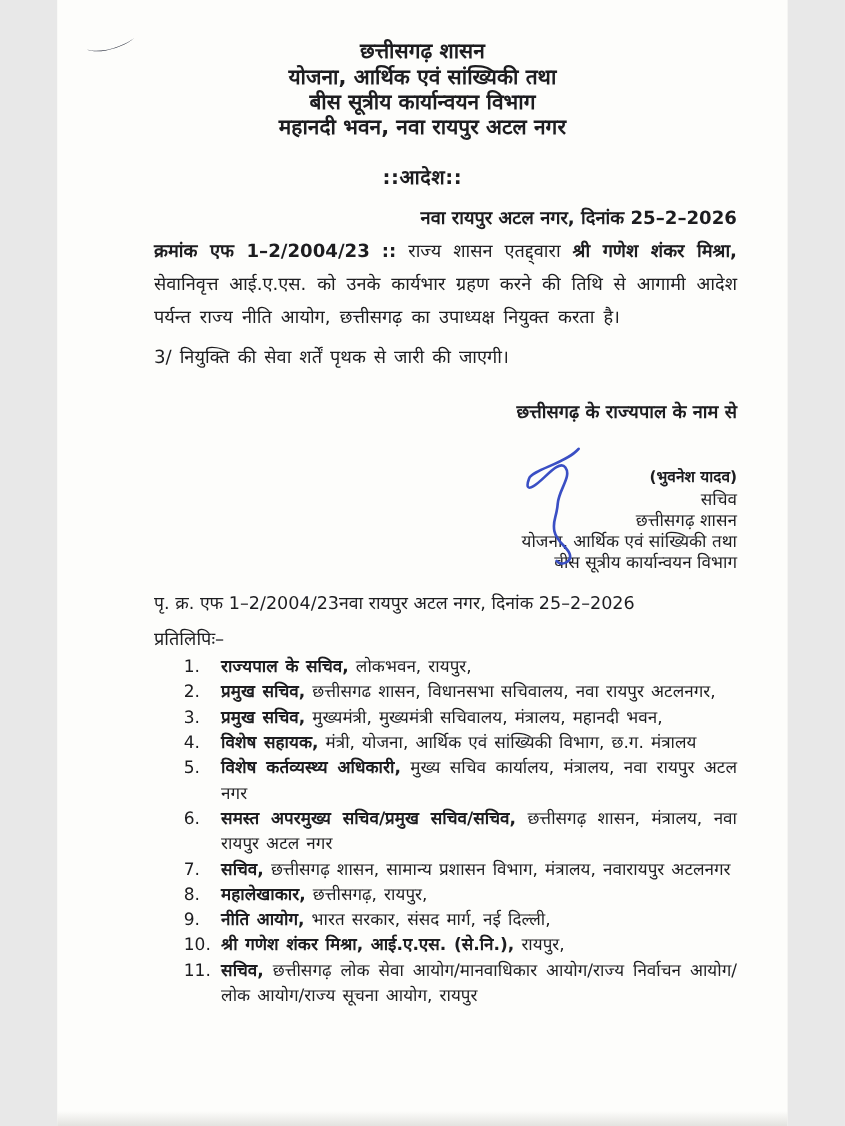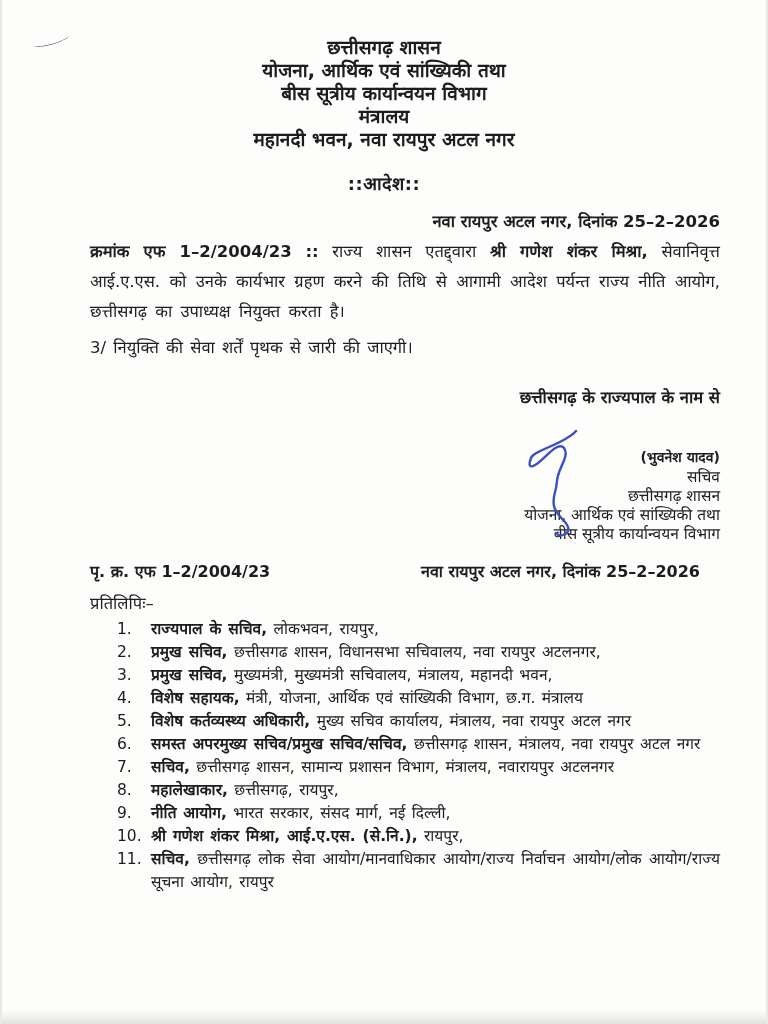--- a/index.html
+++ b/index.html
@@ -1,18 +1,18 @@
 <!DOCTYPE html>
 <html><head>
 <meta charset="utf-8">
 <style>
   html,body{margin:0;padding:0;background:#e8e8e8;}
   .page{
     position:relative;
-    width:764px;height:1024px;
+    width:664px;height:1024px;
     margin:0 auto;
     background:#fdfdfb;
     font-family:"DejaVu Sans",sans-serif;
     color:#1d1d20;
     overflow:hidden;
   }
   .page::after{
     content:"";
     position:absolute;left:0;right:0;bottom:0;height:14px;
     background:linear-gradient(to bottom,rgba(0,0,0,0),rgba(130,128,120,.22));
@@ -24,21 +24,21 @@
   .main{padding:0 46px 0 88px;}
   .dateline{margin-top:14px;text-align:right;font-weight:bold;font-size:16.5px;}
   .body-par{margin-top:5px;font-size:16.5px;line-height:30px;text-align:justify;word-spacing:3px;}
   .b{font-weight:bold;}
   .clause{margin-top:7px;font-size:16.5px;line-height:28px;word-spacing:2px;}
   .sign-block{position:relative;width:310px;margin:24px 0 16px auto;text-align:right;}
   .authority{font-weight:bold;font-size:16.5px;line-height:24px;}
   .sig-svg{position:absolute;left:100px;top:38px;width:100px;height:120px;pointer-events:none;}
   .signatory-name{margin-top:36px;font-weight:bold;font-size:14px;line-height:22px;}
   .signatory-sub{font-size:15.5px;line-height:19px;}
-  .endorse-row{display:flex;justify-content:space-between;align-items:baseline;margin-top:5px;font-weight:bold;font-size:16px;}
+  .endorse-row{display:flex;align-items:baseline;margin-top:5px;font-weight:normal;font-size:16px;}
   .endorse-row .right{padding-right:20px;}
   .copies-label{margin-top:9px;font-weight:normal;font-size:16.5px;}
   .copy-list{margin-top:4px;margin-left:27px;}
   .copy-item{display:flex;font-size:15.5px;line-height:23px;}
   .copy-item .num{width:34px;flex:0 0 34px;}
   .copy-item .txt{flex:1;text-align:justify;word-spacing:1.5px;}
   .continuation{margin-top:10px;text-align:right;padding-right:62px;font-size:13px;font-weight:bold;color:#3a3a40;letter-spacing:1px;}
 </style>
 </head>
 <body>
@@ -46,21 +46,20 @@
 <div class="page">
 
   <svg class="pen-mark" viewBox="0 0 46 20">
     <path d="M1,15 C8,17.5 20,16 30,12 C36,9.5 41,7 44,4.5 C38,10 26,15 14,16.5 C8,17 3,16 1,15 Z" fill="#262b3a"></path>
   </svg>
 
   <div class="letterhead">
     <div>छत्तीसगढ़ शासन</div>
     <div>योजना, आर्थिक एवं सांख्यिकी तथा</div>
     <div>बीस सूत्रीय कार्यान्वयन विभाग</div>
-    <div>मंत्रालय</div>
     <div>महानदी भवन, नवा रायपुर अटल नगर</div>
   </div>
 
   <div class="order-title">::आदेश::</div>
 
   <div class="main">
 
     <div class="dateline">नवा रायपुर अटल नगर, दिनांक 25–2–2026</div>
 
     <div class="body-par">

